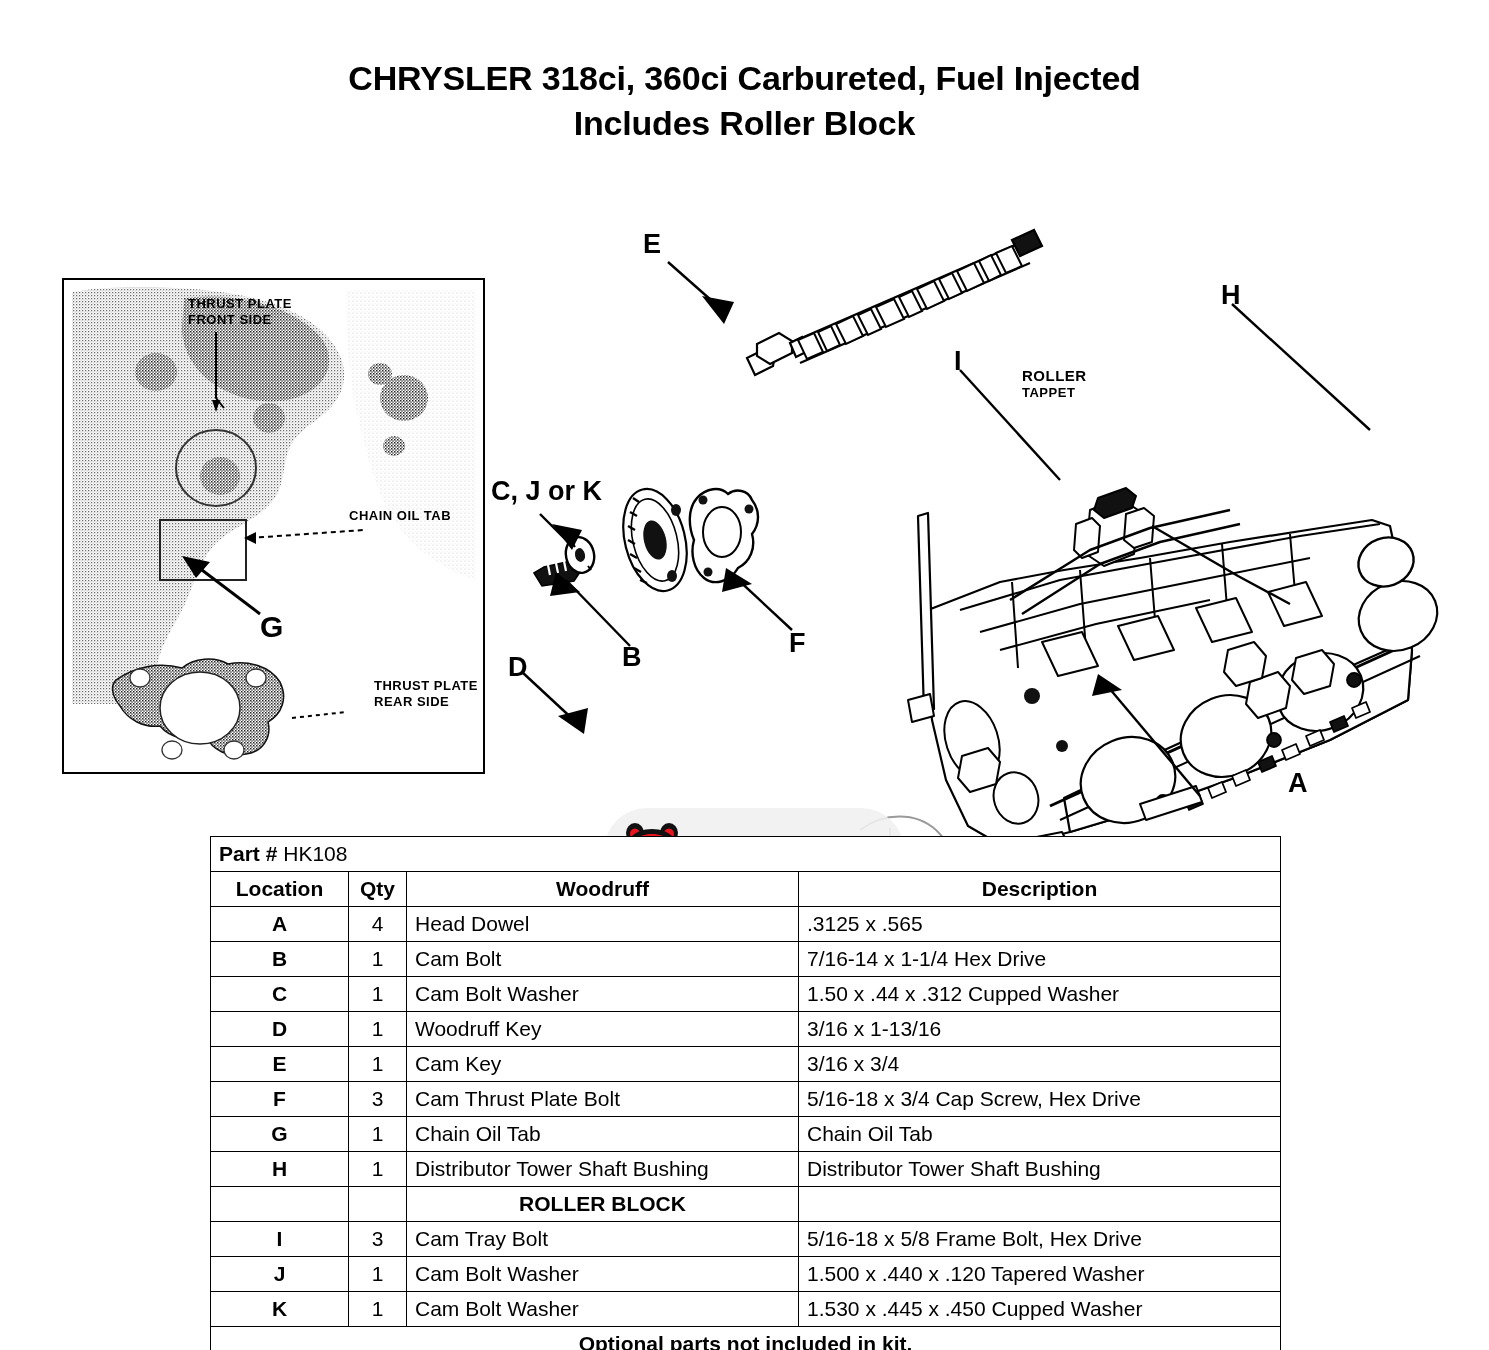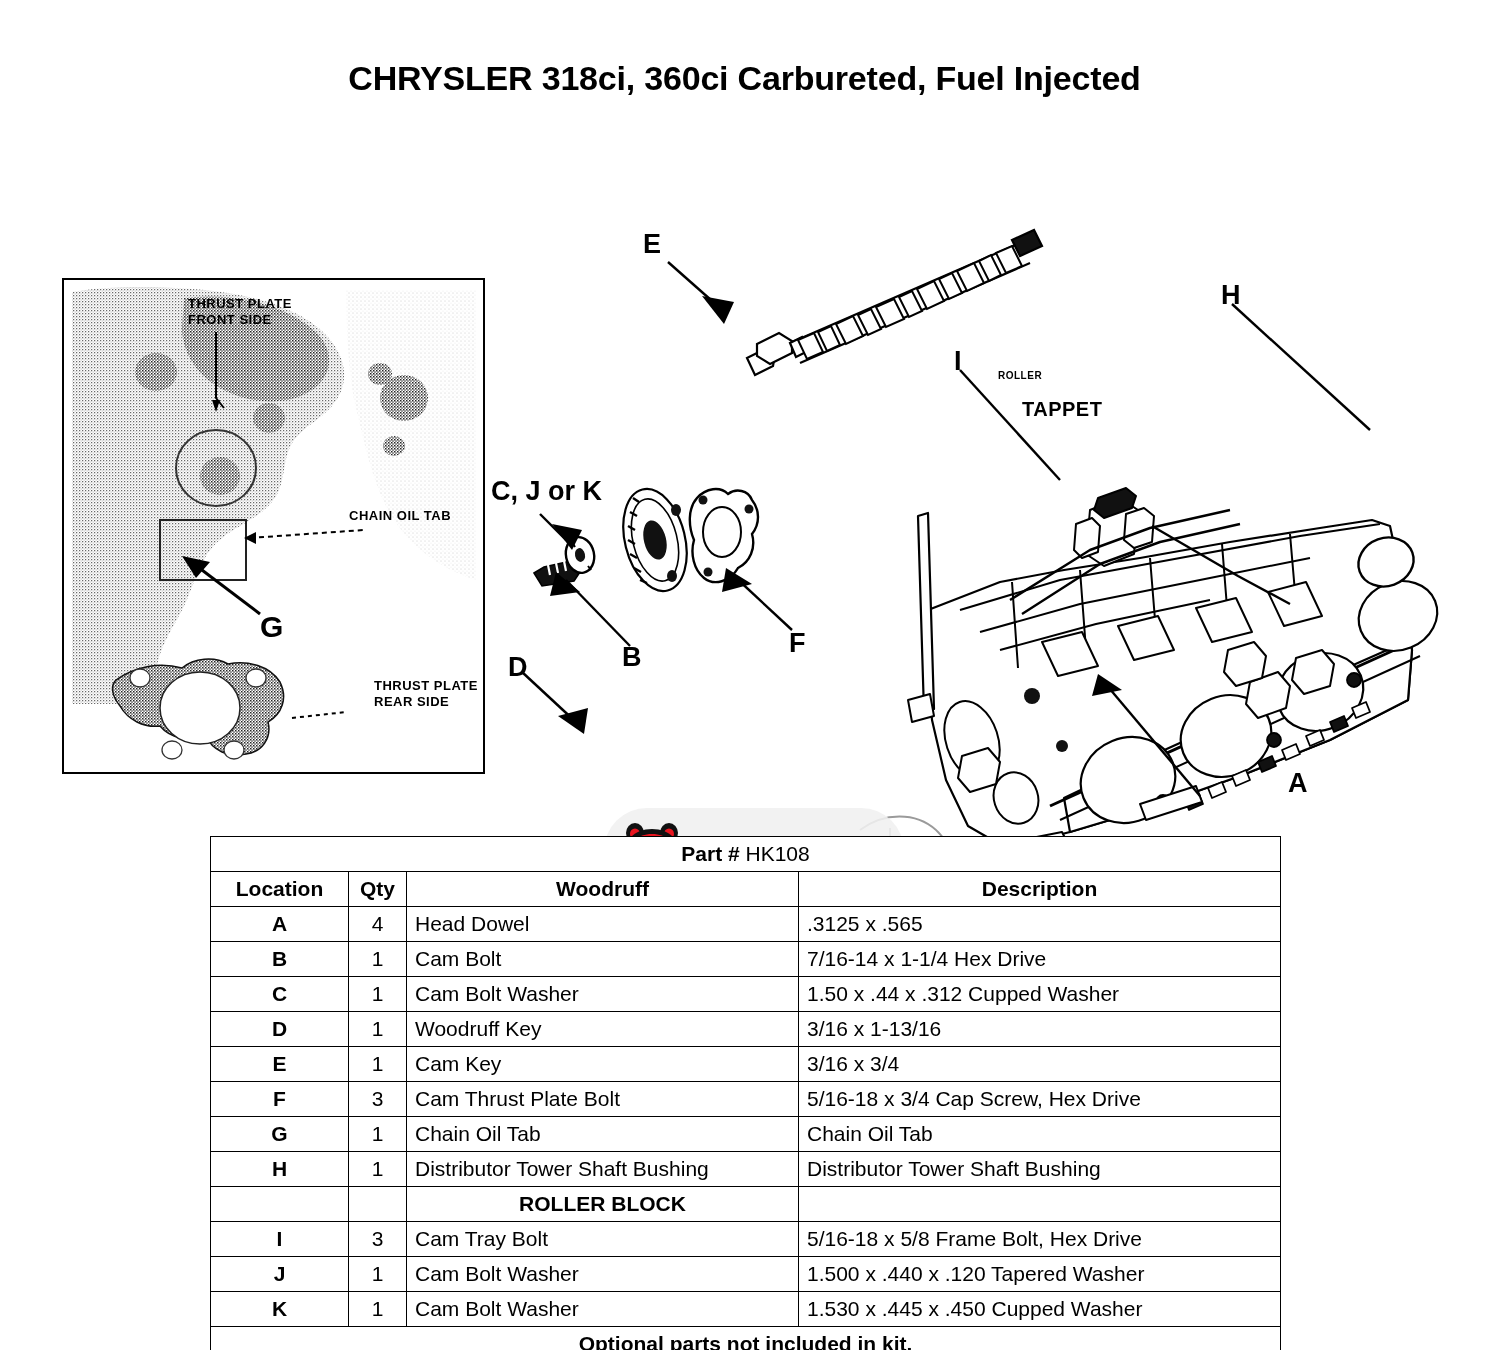--- a/index.html
+++ b/index.html
@@ -123,21 +123,20 @@
     border: 1px solid #000;
     padding: 0 8px;
     font-size: 21px;
     color: #000;
     height: 34px;
     vertical-align: middle;
     overflow: hidden;
     white-space: nowrap;
   }
   .ph-cell {
-    text-align: center;
     font-size: 26px;
     height: 46px;
     border-width: 2px;
   }
   .ph-strong { font-weight: bold; }
   .col-head {
     text-align: center;
     font-weight: bold;
     font-size: 25px;
     height: 42px;
@@ -157,20 +156,21 @@
     border-top-width: 2px;
   }
 </style>
 </head>
 <body>
 
 <div id="page">
 
   <div class="title-block">
     <div class="title-line">CHRYSLER 318ci, 360ci Carbureted, Fuel Injected</div>
+    <div class="title-line">Includes Roller Block</div>
   </div>
 
   <div class="figure-area">
 
     <div class="inset-box">
       <svg class="inset-svg" viewBox="0 0 419 492" preserveAspectRatio="none">
         <defs>
           <pattern id="stipple" width="3" height="3" patternUnits="userSpaceOnUse">
             <rect width="3" height="3" fill="#ffffff"></rect>
             <circle cx="0.7" cy="0.7" r="0.62" fill="#3a3a3a"></circle>
@@ -442,22 +442,22 @@
     <div class="callout" style="left:789px; top:448px;">F</div>
 
     <div class="callout" style="left:508px; top:472px;">D</div>
 
     <div class="callout" style="left:1221px; top:100px;">H</div>
 
     <div class="callout" style="left:954px; top:166px;">I</div>
 
     <div class="callout" style="left:1288px; top:588px;">A</div>
 
-    <div class="tinylabel" style="left:978px; top:188px; font-size:10px;">ROLLER</div>
-    <div class="tinylabel" style="left:1002px; top:222px; font-size:20px;">TAPPET</div>
+    <div class="tinylabel" style="left:1002px; top:188px; font-size:15px;">ROLLER</div>
+    <div class="tinylabel" style="left:1002px; top:205px; font-size:13px;">TAPPET</div>
 
     <div class="watermark">
       <svg width="64" height="60" viewBox="0 0 64 60">
 
         <ellipse cx="15" cy="12" rx="9" ry="10" fill="#111"></ellipse>
         <ellipse cx="49" cy="12" rx="9" ry="10" fill="#111"></ellipse>
         <ellipse cx="15" cy="13" rx="5" ry="5.5" fill="#e8151f"></ellipse>
         <ellipse cx="49" cy="13" rx="5" ry="5.5" fill="#e8151f"></ellipse>
 
         <path d="M32 8 C 50 8, 60 20, 60 34 C 60 48, 48 56, 32 56

